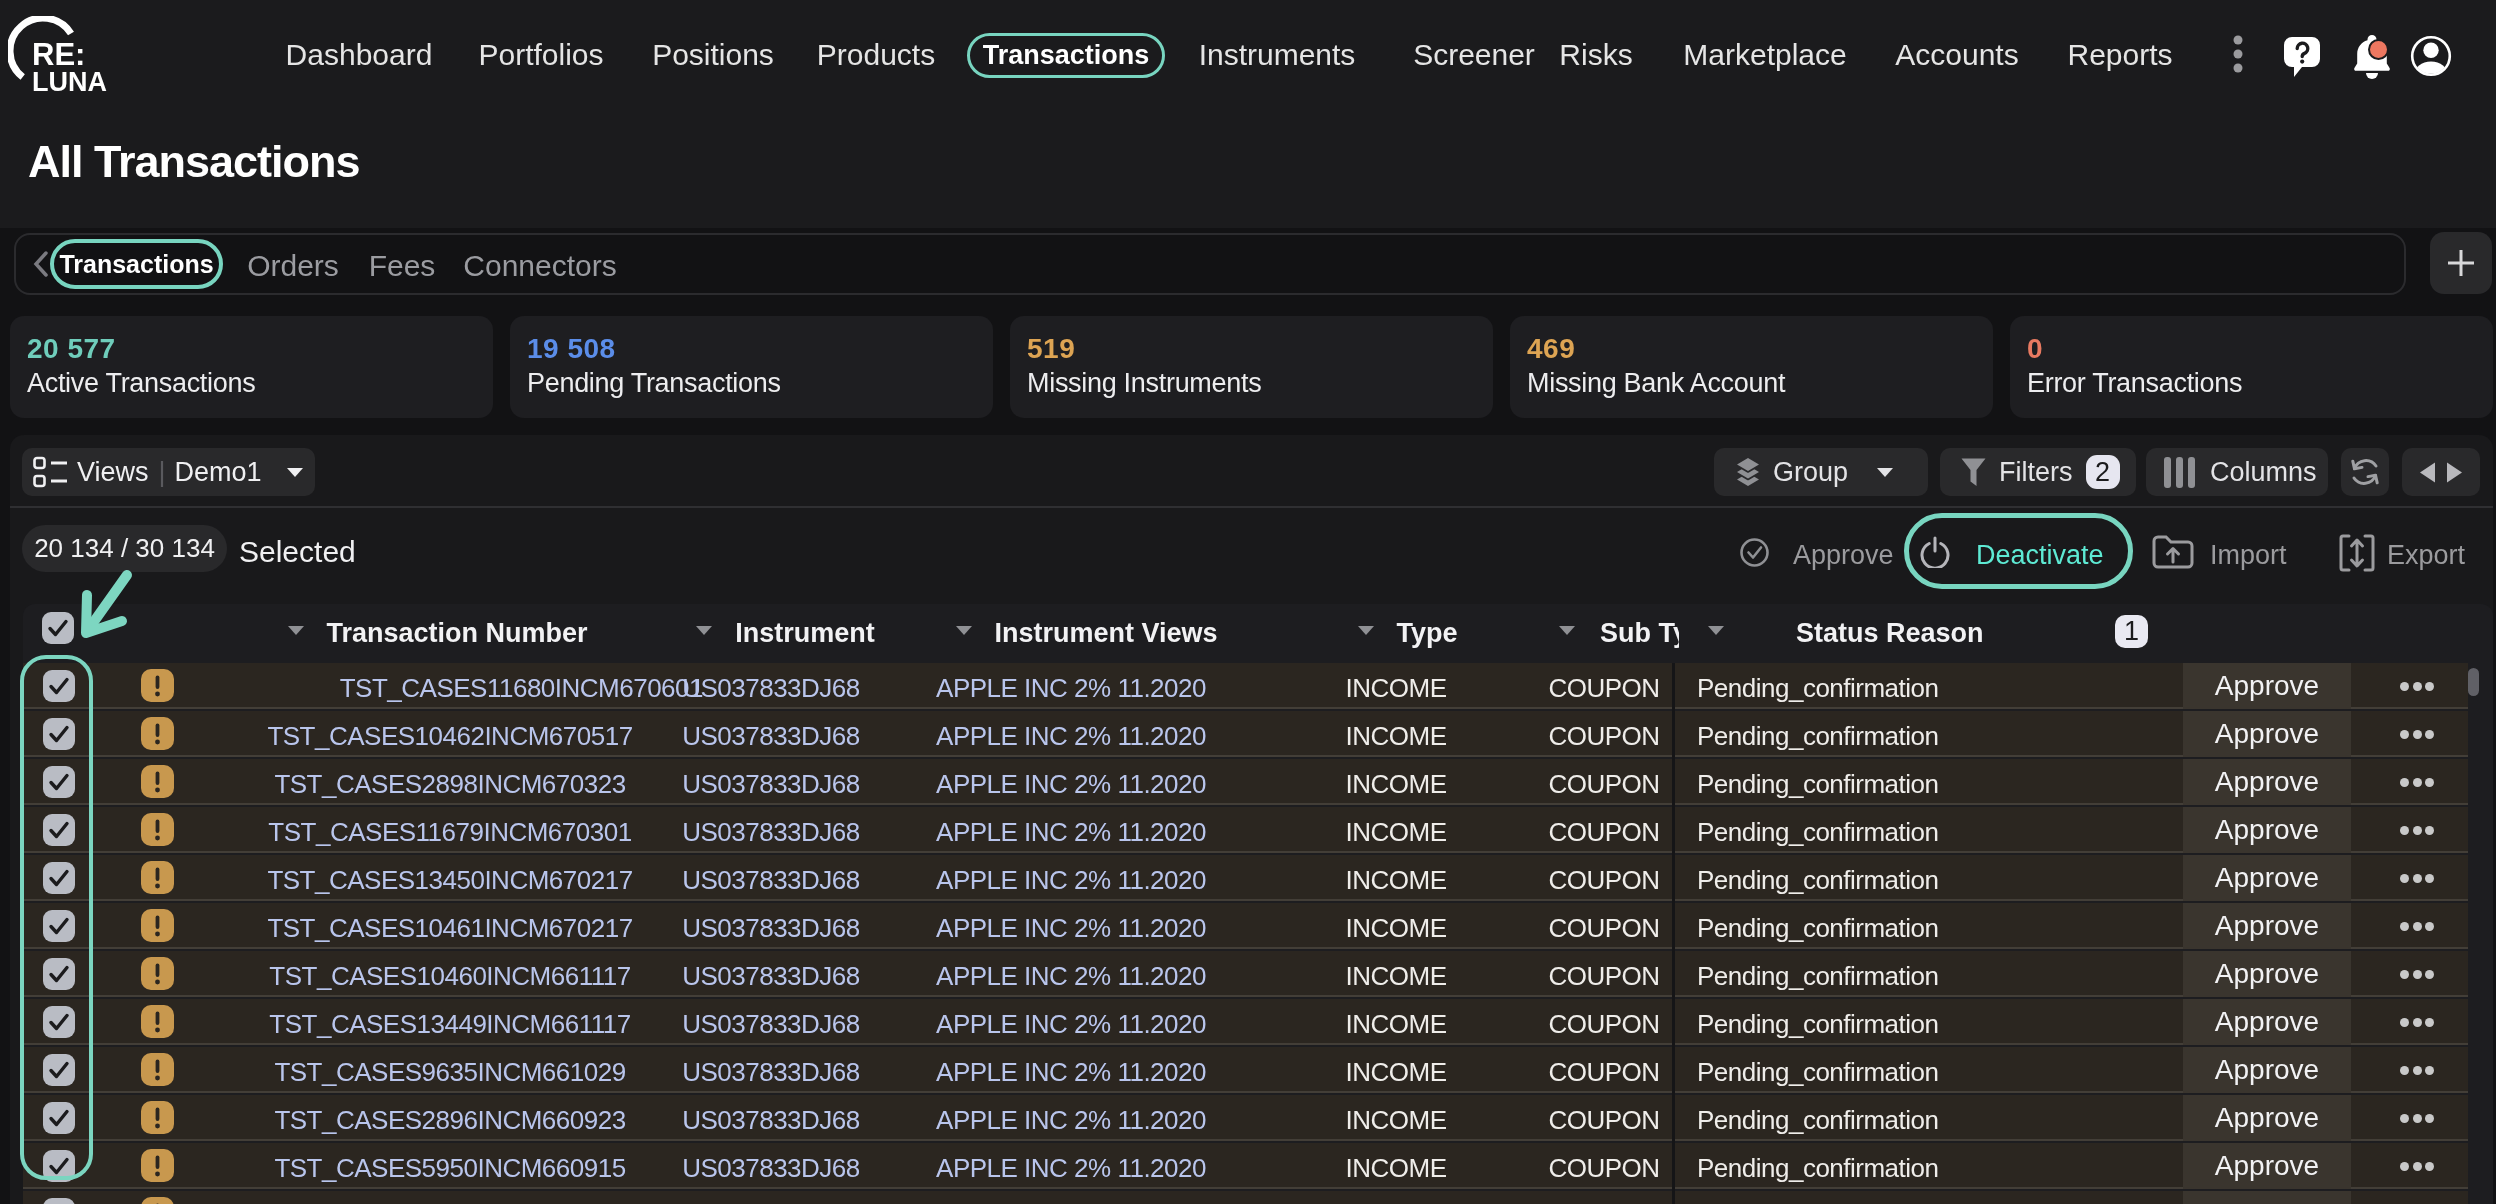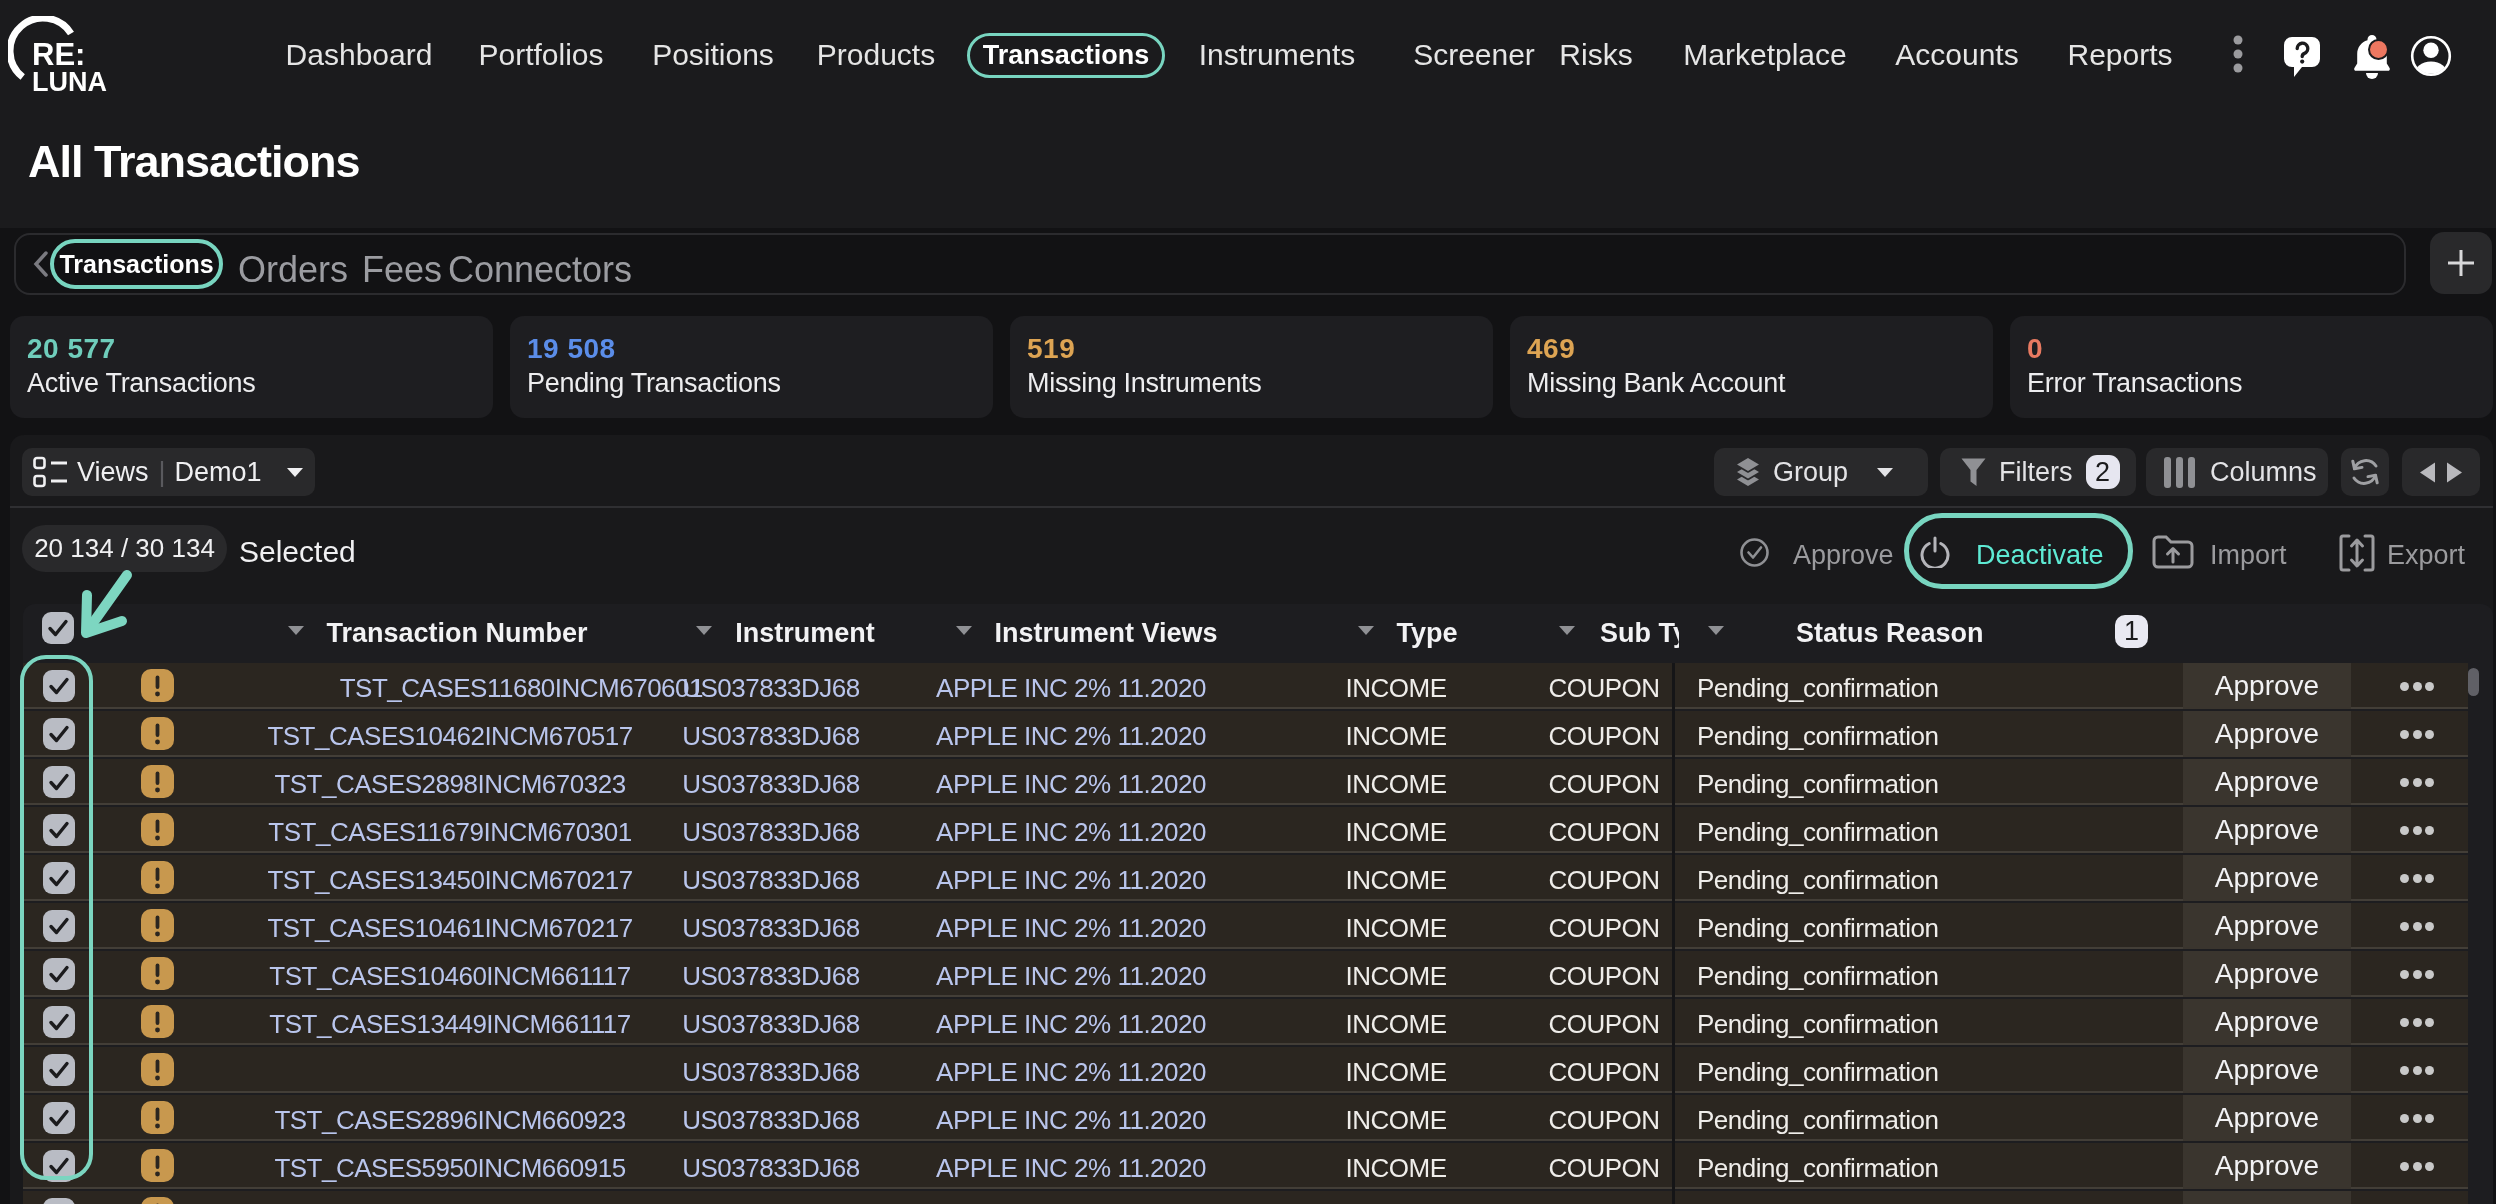--- a/index.html
+++ b/index.html
@@ -7,21 +7,21 @@
 .abs { position:absolute; }
 .topbar { position:absolute; left:0; top:0; width:2496px; height:228px; background:#1b1b1d; }
 .nav { position:absolute; top:38px; transform:translateX(-50%); font-size:30px; color:#e5e5e5; white-space:nowrap; }
 .navcap { position:absolute; left:967px; top:33px; width:198px; height:45px; border:3.5px solid #78d5c0;
    border-radius:24px; display:flex; align-items:center; justify-content:center;
    font-size:27px; font-weight:bold; color:#fff; }
 .title { position:absolute; left:28px; top:136px; font-size:45px; font-weight:bold; color:#fff; letter-spacing:-1px; }
 .tabbar { position:absolute; left:14px; top:233px; width:2392px; height:62px; border:2px solid #2b2b2e; border-radius:16px; }
 .tabcap { position:absolute; left:50px; top:239px; width:173px; height:50px; border:4px solid #78d5c0; border-radius:25px;
    display:flex; align-items:center; justify-content:center; font-size:25px; font-weight:bold; color:#fff; }
-.tab { position:absolute; top:249px; transform:translateX(-50%); font-size:36px; color:#9b9ca1; }
+.tab { position:absolute; top:249px; transform:translateX(-50%); font-size:30px; color:#9b9ca1; }
 .plusbtn { position:absolute; left:2430px; top:232px; width:62px; height:62px; border-radius:14px; background:#29292b; }
 .card { position:absolute; top:316px; width:483px; height:102px; background:#1e1e21; border-radius:14px; }
 .card .num { position:absolute; left:17px; top:17px; font-size:28px; font-weight:bold; letter-spacing:0.5px; }
 .card .lbl { position:absolute; left:17px; top:52px; font-size:27px; letter-spacing:-0.3px; color:#ededef; }
 .panel { position:absolute; left:10px; top:435px; width:2483px; height:769px; background:#19191b; border-radius:14px 14px 0 0; }
 .btn { position:absolute; background:#29292b; border-radius:10px; height:48px; top:448px; display:flex; align-items:center; color:#e3e3e6; font-size:27px; }
 .sep { position:absolute; left:10px; top:506px; width:2483px; height:2px; background:#2f2f32; }
 .pill { position:absolute; left:22px; top:525px; width:205px; height:47px; border-radius:24px; background:#29292b;
   display:flex; align-items:center; justify-content:center; font-size:26px; color:#f0f0f2; white-space:nowrap; }
 .selword { position:absolute; left:239px; top:535px; font-size:30px; color:#f0f0f2; }
@@ -447,20 +447,21 @@
 <div class="row" style="top:443px">
   <div class="abs" style="left:20px;top:7px"><svg width="32" height="32" viewBox="0 0 32 32">
           <rect x="0" y="0" width="32" height="32" rx="9" fill="#b9bcc4"></rect>
           <path d="M8 16.5 L13.5 22.5 L24 9.5" fill="none" stroke="#1b1b1d" stroke-width="3.4" stroke-linecap="round" stroke-linejoin="round"></path>
         </svg></div>
   <div class="abs" style="left:118px;top:6px"><svg width="33" height="33" viewBox="0 0 33 33">
           <rect x="0" y="0" width="33" height="33" rx="10" fill="#c8984e"></rect>
           <rect x="14.6" y="6.5" width="3.8" height="13.5" rx="1.9" fill="#2b2620"></rect>
           <circle cx="16.5" cy="25" r="2.4" fill="#2b2620"></circle>
         </svg></div>
+  <div class="cell peri" style="left:174px;width:506px;text-align:center">TST_CASES9635INCM661029</div>
   <div class="cell peri" style="left:637px;width:222px;text-align:center">US037833DJ68</div>
   <div class="cell peri" style="left:907px;width:282px;text-align:center">APPLE INC 2% 11.2020</div>
   <div class="cell wht" style="left:1263px;width:220px;text-align:center">INCOME</div>
   <div class="cell wht" style="left:1471px;width:220px;text-align:center">COUPON</div>
   <div class="cell wht" style="left:1674px;width:500px;">Pending_confirmation</div>
   <div class="appr">
         <span>Approve</span>
       </div>
   <div class="dots">
         <i></i>

